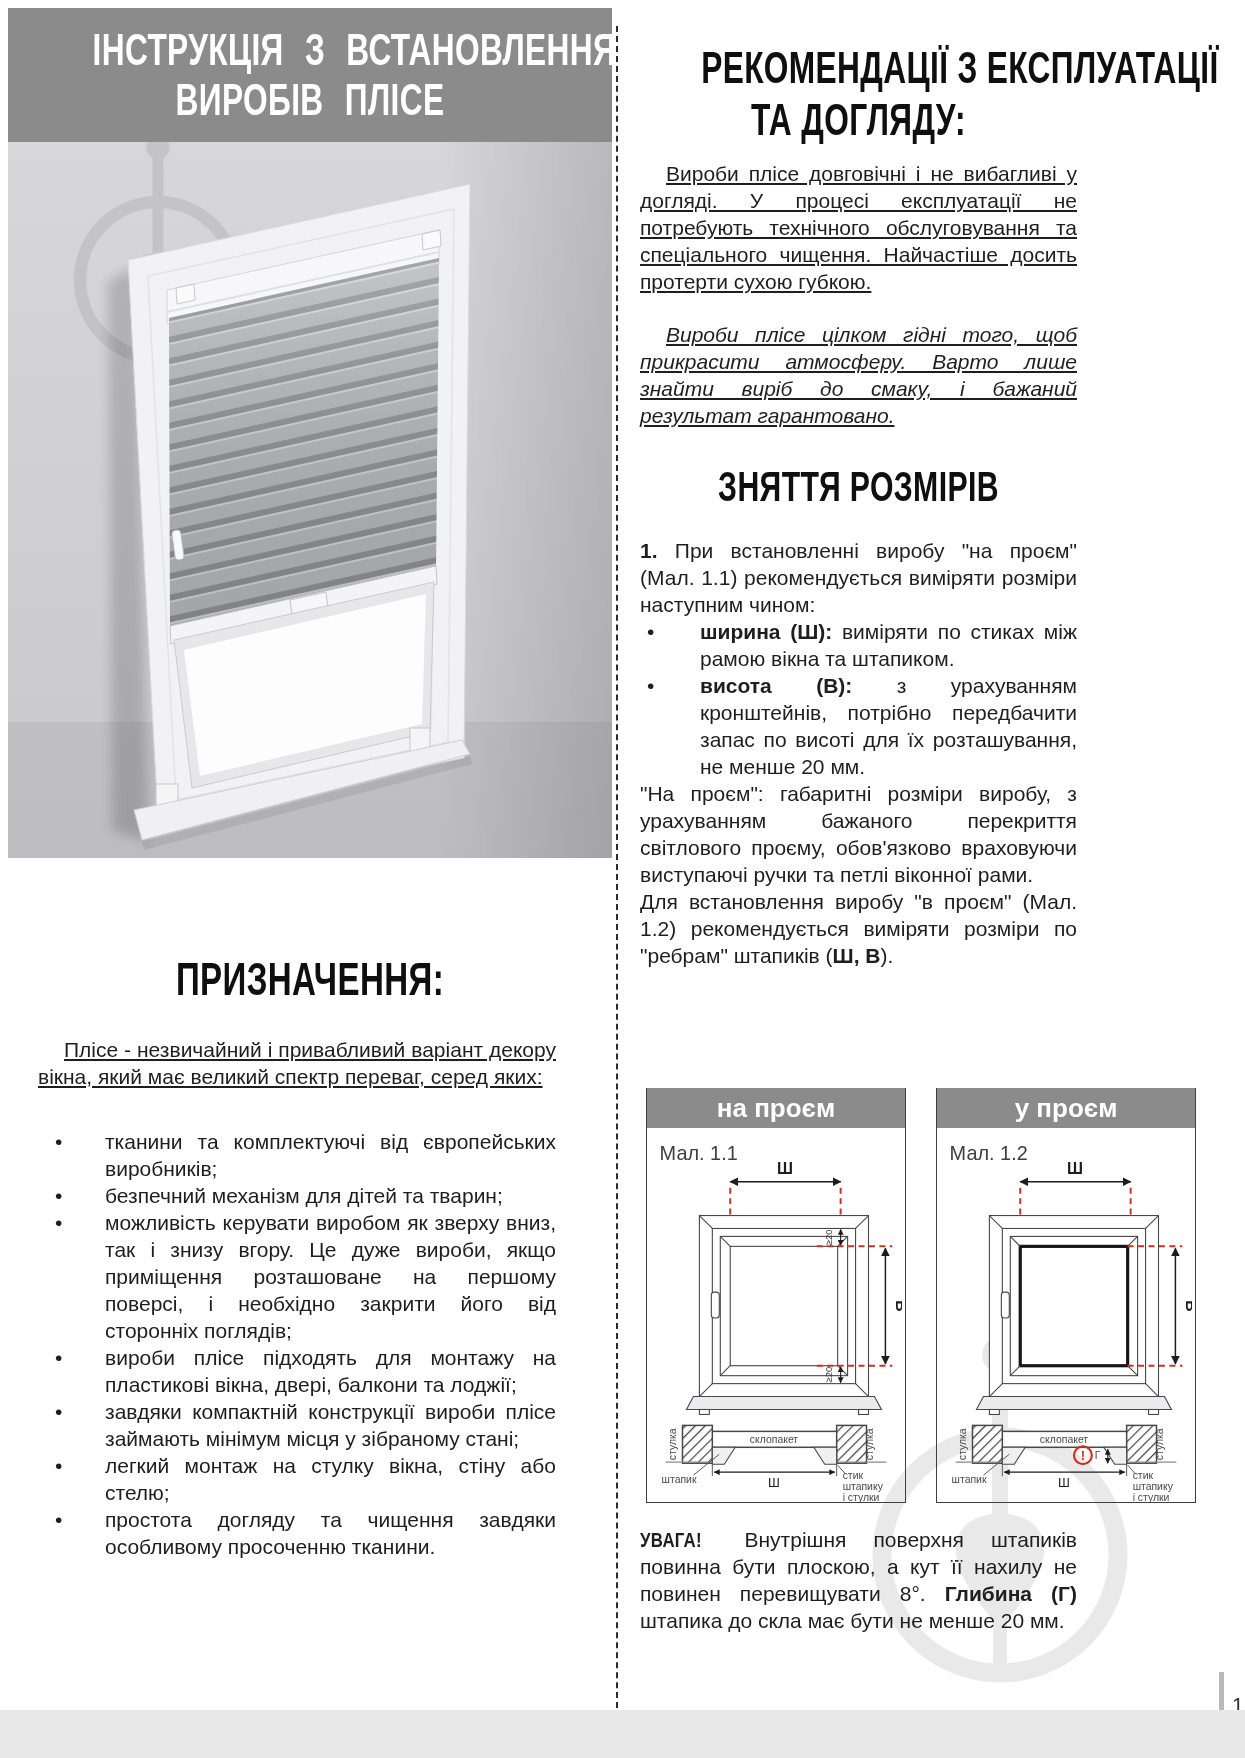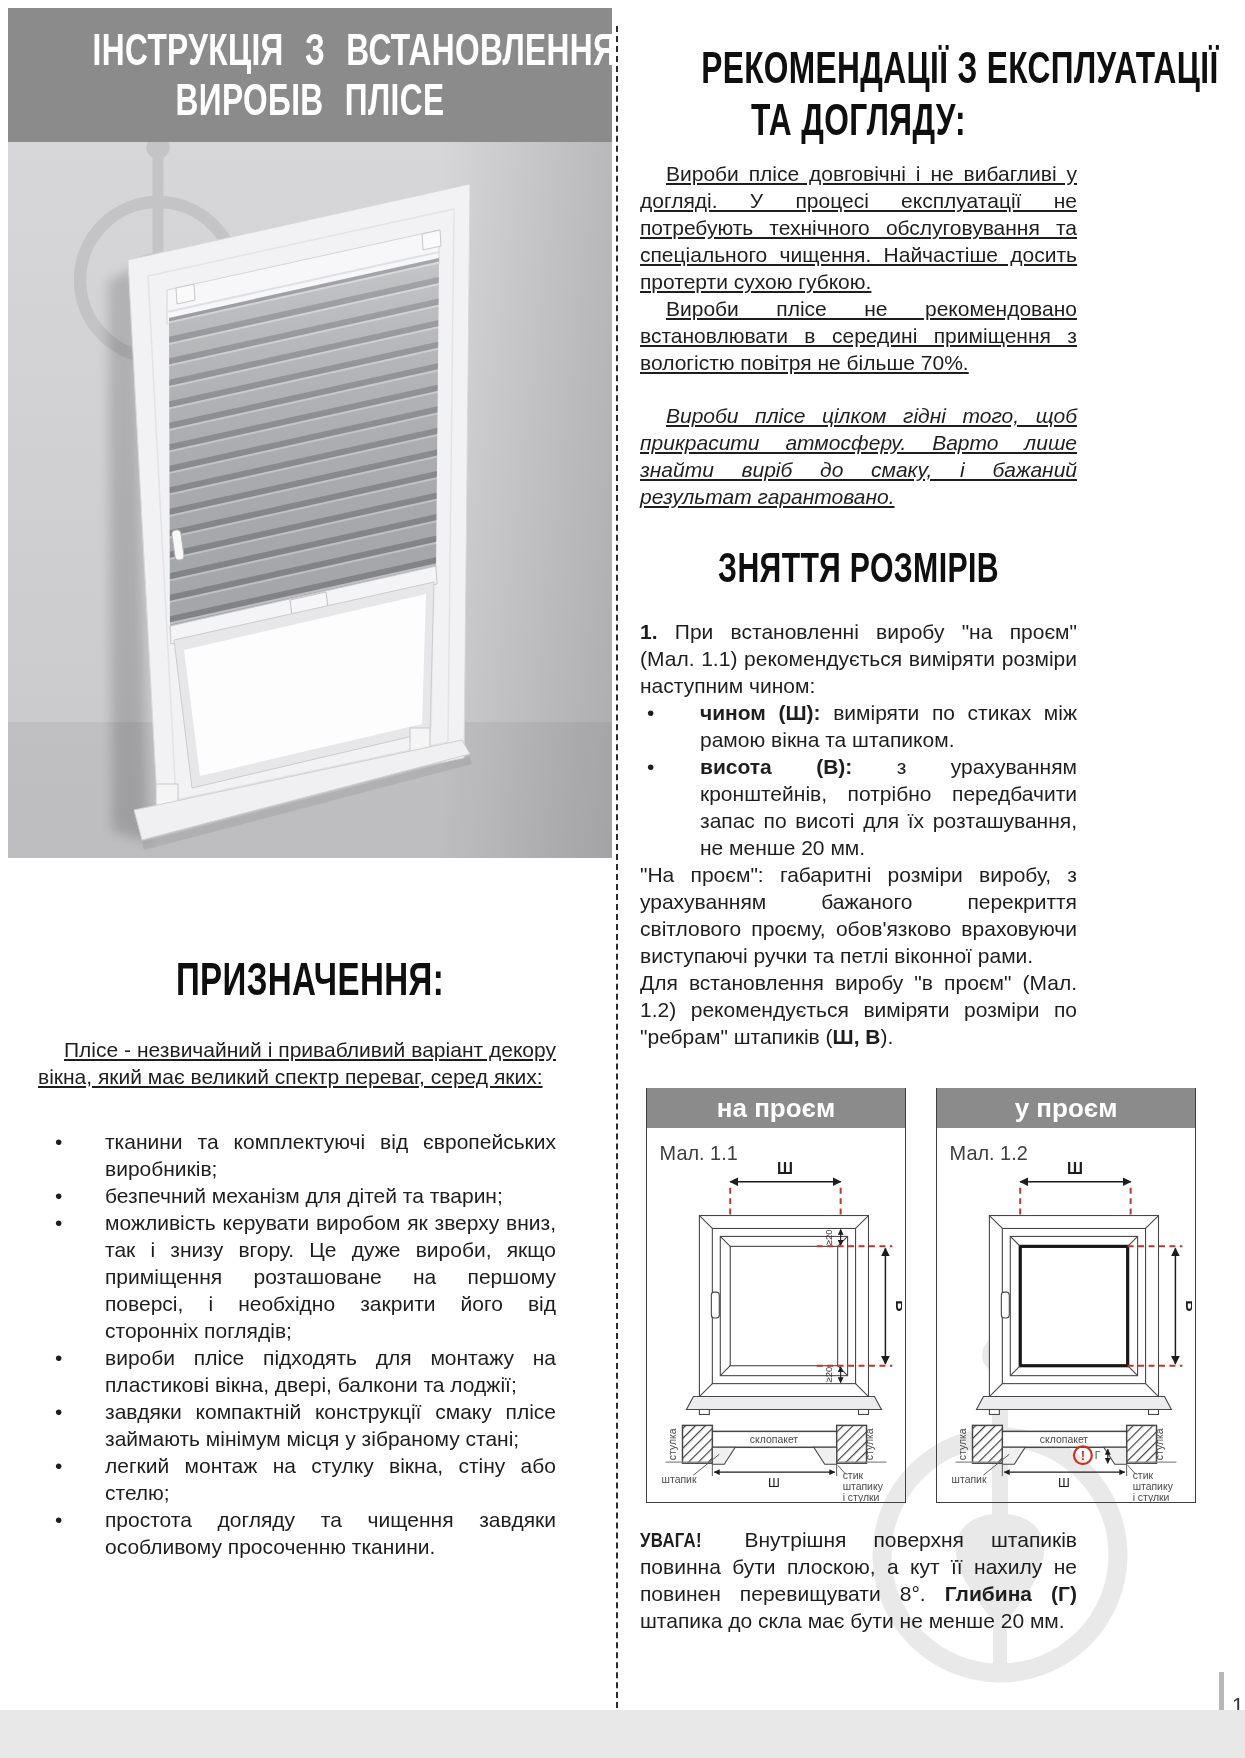--- a/index.html
+++ b/index.html
@@ -164,21 +164,21 @@
       <span class="sx">ПРИЗНАЧЕННЯ:</span>
     </h2>
 
     <p class="intro ind">Плісе - незвичайний і привабливий варіант декору вікна, який має великий спектр переваг, серед яких:</p>
 
     <ul class="purpose-list">
       <li>тканини та комплектуючі від європейських виробників;</li>
       <li>безпечний механізм для дітей та тварин;</li>
       <li>можливість керувати виробом як зверху вниз, так і знизу вгору. Це дуже вироби, якщо приміщення розташоване на першому поверсі, і необхідно закрити його від сторонніх поглядів;</li>
       <li>вироби плісе підходять для монтажу на пластикові вікна, двері, балкони та лоджії;</li>
-      <li>завдяки компактній конструкції смаку плісе займають мінімум місця у зібраному стані;</li>
+      <li>завдяки компактній конструкції вироби плісе займають мінімум місця у зібраному стані;</li>
       <li>легкий монтаж на стулку вікна, стіну або стелю;</li>
       <li>простота догляду та чищення завдяки особливому просоченню тканини.</li>
     </ul>
   </div>
 
   <div class="wm-bottom">
     <svg width="380" height="380" viewBox="0 0 380 380">
       <g transform="translate(190,225)" fill="#d4d4d4" stroke="#d4d4d4">
         <circle r="118" fill="none" stroke-width="19"></circle>
         <circle cx="0" cy="-200" r="18" stroke="none"></circle>
@@ -190,31 +190,30 @@
   </div>
 
   <div class="col-right">
 
     <h1 class="cond h-right">
       <span class="sx">РЕКОМЕНДАЦІЇ З ЕКСПЛУАТАЦІЇ</span>
       <span class="sx">ТА ДОГЛЯДУ:</span>
     </h1>
 
     <p class="mt1 ind">Вироби плісе довговічні і не вибагливі у догляді. У процесі експлуатації не потребують технічного обслуговування та спеціального чищення. Найчастіше досить протерти сухою губкою.</p>
-    <p class="ind">Вироби плісе не рекомендовано встановлювати в середині приміщення з вологістю повітря не більше 70%.</p>
     <p class="mt2 ind it">Вироби плісе цілком гідні того, щоб прикрасити атмосферу. Варто лише знайти виріб до смаку, і бажаний результат гарантовано.</p>
 
     <h1 class="cond h-sizes">
       <span class="sx">ЗНЯТТЯ РОЗМІРІВ</span>
     </h1>
 
     <p class="mt2"><b>1.</b> <span>При встановленні виробу "на проєм" (Мал. 1.1) рекомендується виміряти розміри наступним чином:</span></p>
 
     <ul class="size-list">
-      <li><b>чином (Ш):</b> <span>виміряти по стиках між рамою вікна та штапиком.</span></li>
+      <li><b>ширина (Ш):</b> <span>виміряти по стиках між рамою вікна та штапиком.</span></li>
       <li><b>висота (В):</b> <span>з урахуванням кронштейнів, потрібно передбачити запас по висоті для їх розташування, не менше 20 мм.</span></li>
     </ul>
 
     <p>"На проєм": габаритні розміри виробу, з урахуванням бажаного перекриття світлового проєму, обов'язково враховуючи виступаючі ручки та петлі віконної рами.</p>
     <p><span>Для встановлення виробу "в проєм" (Мал. 1.2) рекомендується виміряти розміри по "ребрам" штапиків (</span><b>Ш, В</b><span>).</span></p>
 
     <div class="figures">
 
       <figure>
         <div class="fig-tab">на проєм</div>

